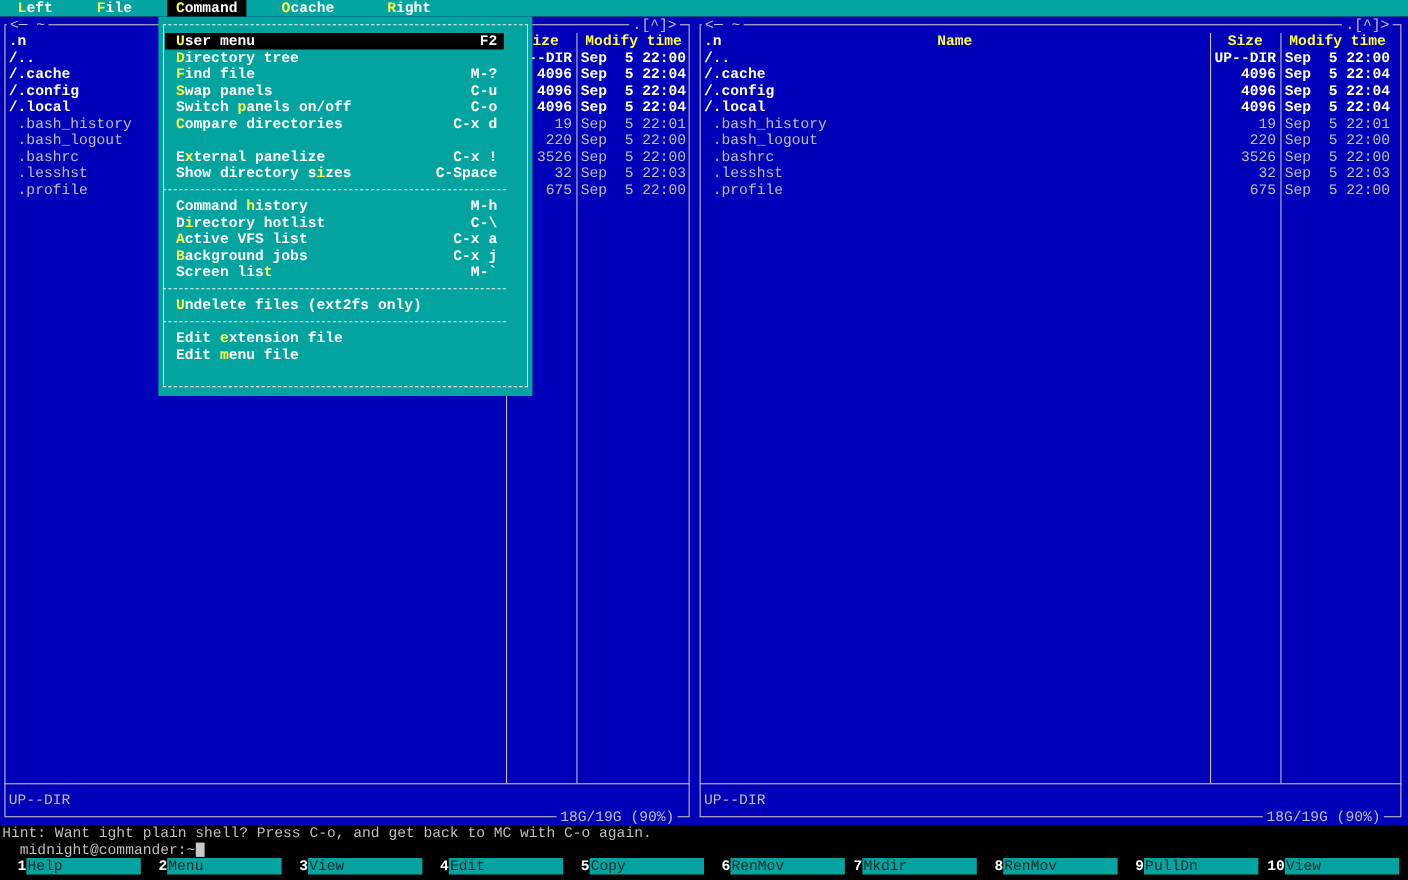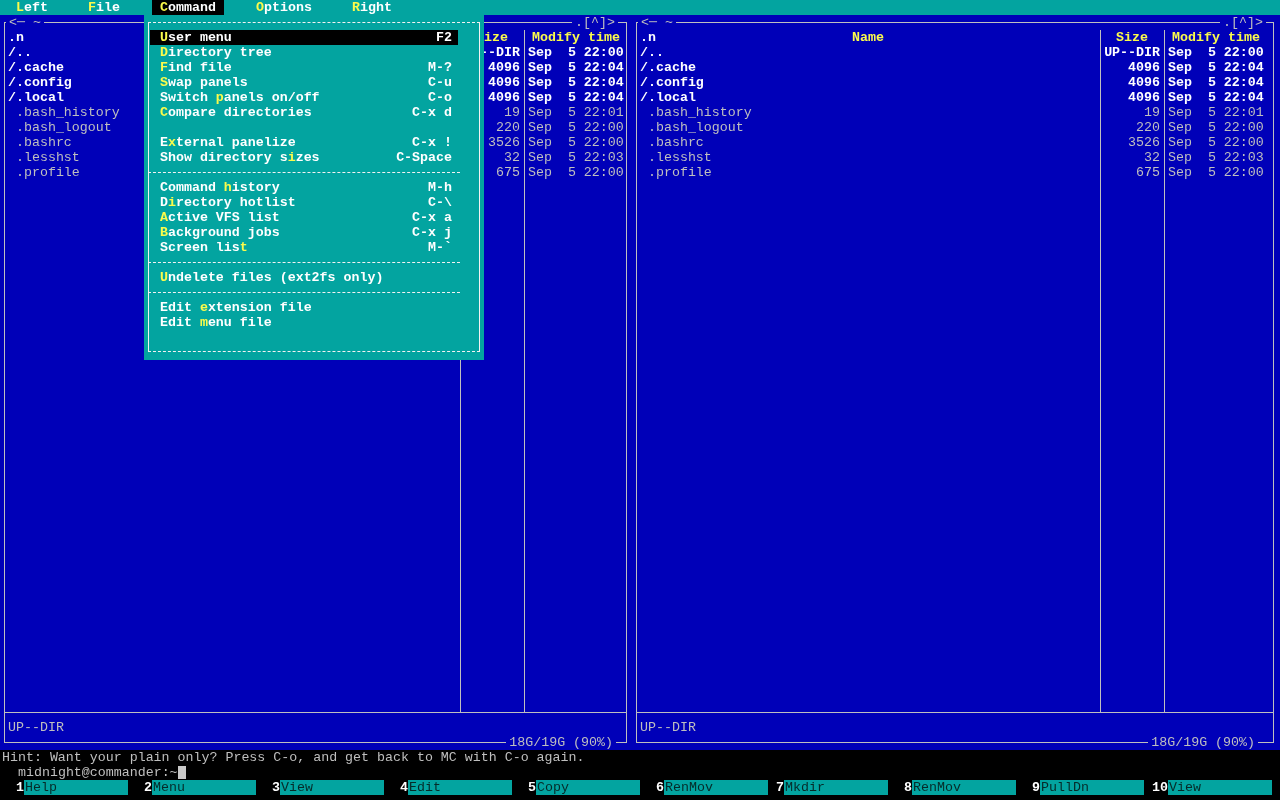--- a/index.html
+++ b/index.html
@@ -45,21 +45,21 @@
   .kb-num{position:absolute;top:0;width:24px;height:15px;line-height:15px;color:var(--white);font-weight:bold;text-align:right;}
   .kb-label{position:absolute;top:0;height:15px;line-height:15px;background:var(--teal);color:#062A28;white-space:pre;padding-left:1px;}
 </style>
 </head>
 <body>
 
 <div id="menubar">
     <div class="mb-item" style="left:8px;"><span></span><span class="hot">L</span><span>eft</span></div>
     <div class="mb-item" style="left:80px;"><span></span><span class="hot">F</span><span>ile</span></div>
     <div class="mb-item sel" style="left:152px;"><span></span><span class="hot">C</span><span>ommand</span></div>
-    <div class="mb-item" style="left:248px;"><span></span><span class="hot">O</span><span>ptions</span></div>
+    <div class="mb-item" style="left:248px;"><span></span><span class="hot">O</span><span>cache</span></div>
     <div class="mb-item" style="left:344px;"><span></span><span class="hot">R</span><span>ight</span></div>
   </div>
 
 <div class="panel" id="panel-left" style="left:0;width:632px;">
     <div class="frame" style="left:4px;top:7px;right:5px;bottom:7px;"></div>
     <span class="abs decor" style="left:6px;top:0px;">&lt;─ ~</span>
     <span class="abs decor right-align" style="top: 0px; right: 14px;">.[^]&gt;</span>
     <span class="abs w" style="left:8px;top:15px;">.n</span>
     <span class="abs y" style="left: 232px; top: 15px; transform: translateX(-50%);">Name</span>
     <span class="abs y" style="left: 492px; top: 15px; transform: translateX(-50%);">Size</span>
@@ -191,21 +191,21 @@
     <div class="menu-item" style="top:195px;"><span class="lbl"><span></span><span class="hot">A</span><span>ctive VFS list</span></span><span class="sc">C-x a</span></div>
     <div class="menu-item" style="top:210px;"><span class="lbl"><span></span><span class="hot">B</span><span>ackground jobs</span></span><span class="sc">C-x j</span></div>
     <div class="menu-item" style="top:225px;"><span class="lbl"><span>Screen lis</span><span class="hot">t</span><span></span></span><span class="sc">M-`</span></div>
     <div class="menu-sep" style="top:247px;"></div>
     <div class="menu-item" style="top:255px;"><span class="lbl"><span></span><span class="hot">U</span><span>ndelete files (ext2fs only)</span></span></div>
     <div class="menu-sep" style="top:277px;"></div>
     <div class="menu-item" style="top:285px;"><span class="lbl"><span>Edit </span><span class="hot">e</span><span>xtension file</span></span></div>
     <div class="menu-item" style="top:300px;"><span class="lbl"><span>Edit </span><span class="hot">m</span><span>enu file</span></span></div>
   </div>
 
-<div class="abs" id="hint">Hint: Want your plain only? Press C-o, and get back to MC with C-o again.</div>
+<div class="abs" id="hint">Hint: Want ight plain shell? Press C-o, and get back to MC with C-o again.</div>
 <div class="abs" id="prompt">midnight@commander:~$</div>
 <div id="cursor"></div>
 
 <div id="keybar">
     <div style="position:absolute;left:0px;top:0;height:15px;">
       <span class="kb-num" style="left:0;">1</span>
       <span class="kb-label" style="left:24px;width:103px;">Help</span>
     </div>
     <div style="position:absolute;left:128px;top:0;height:15px;">
       <span class="kb-num" style="left:0;">2</span>

